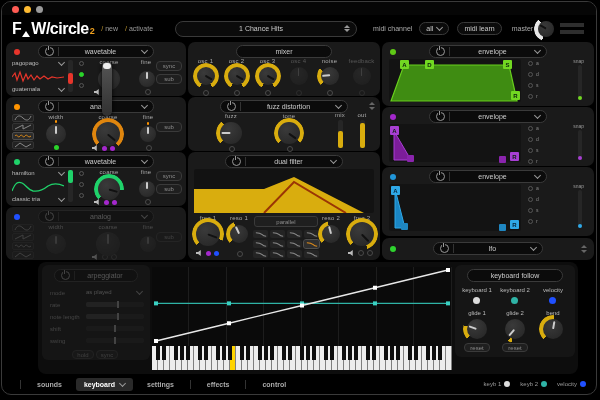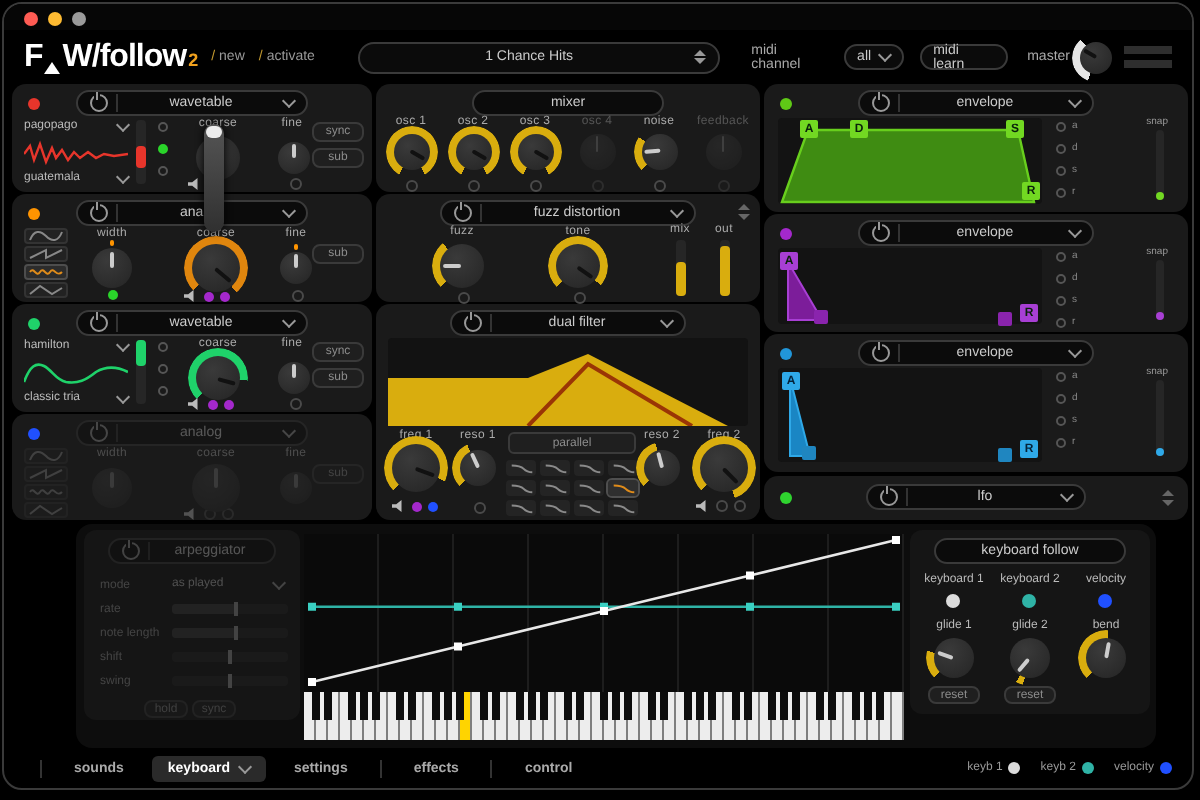--- a/index.html
+++ b/index.html
@@ -104,21 +104,21 @@
     <span class="tdot" style="left:22px;background:#febb32;"></span>
     <span class="tdot" style="left:34px;background:#9b9b9b;"></span>
   </div>
 
   <div id="header">
     <div id="logo">
       <span>F</span>
         <span class="tri"></span>
         <span>W</span>
         <span>/</span>
-        <span>follow</span>
+        <span>circle</span>
         <sup>2</sup>
     </div>
     <span class="hlink"><b>/</b><span>new</span></span>
     <span class="hlink"><b>/</b><span>activate</span></span>
     <div class="pill" id="preset">
       <span class="flex">1 Chance Hits</span>
       <span class="updn">
           <i class="tri-up"></i>
           <i class="tri-dn"></i>
         </span>

